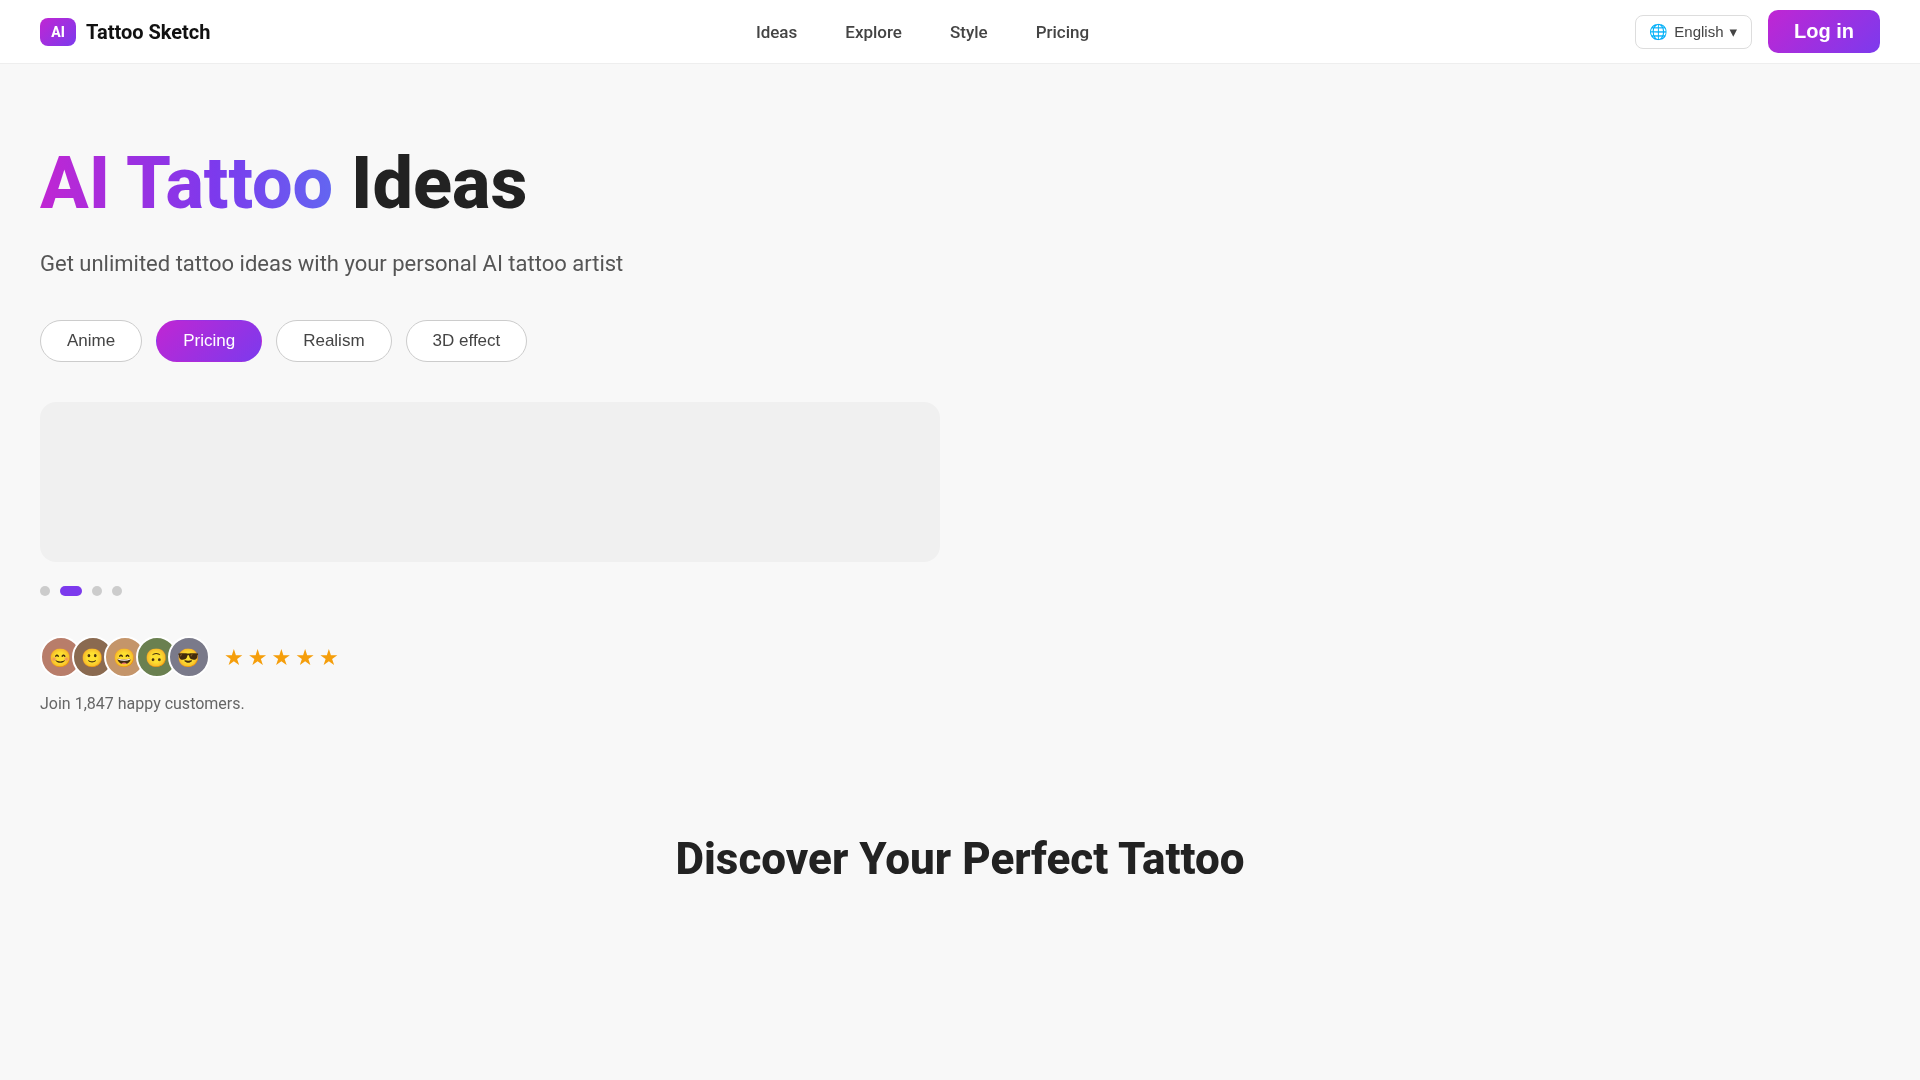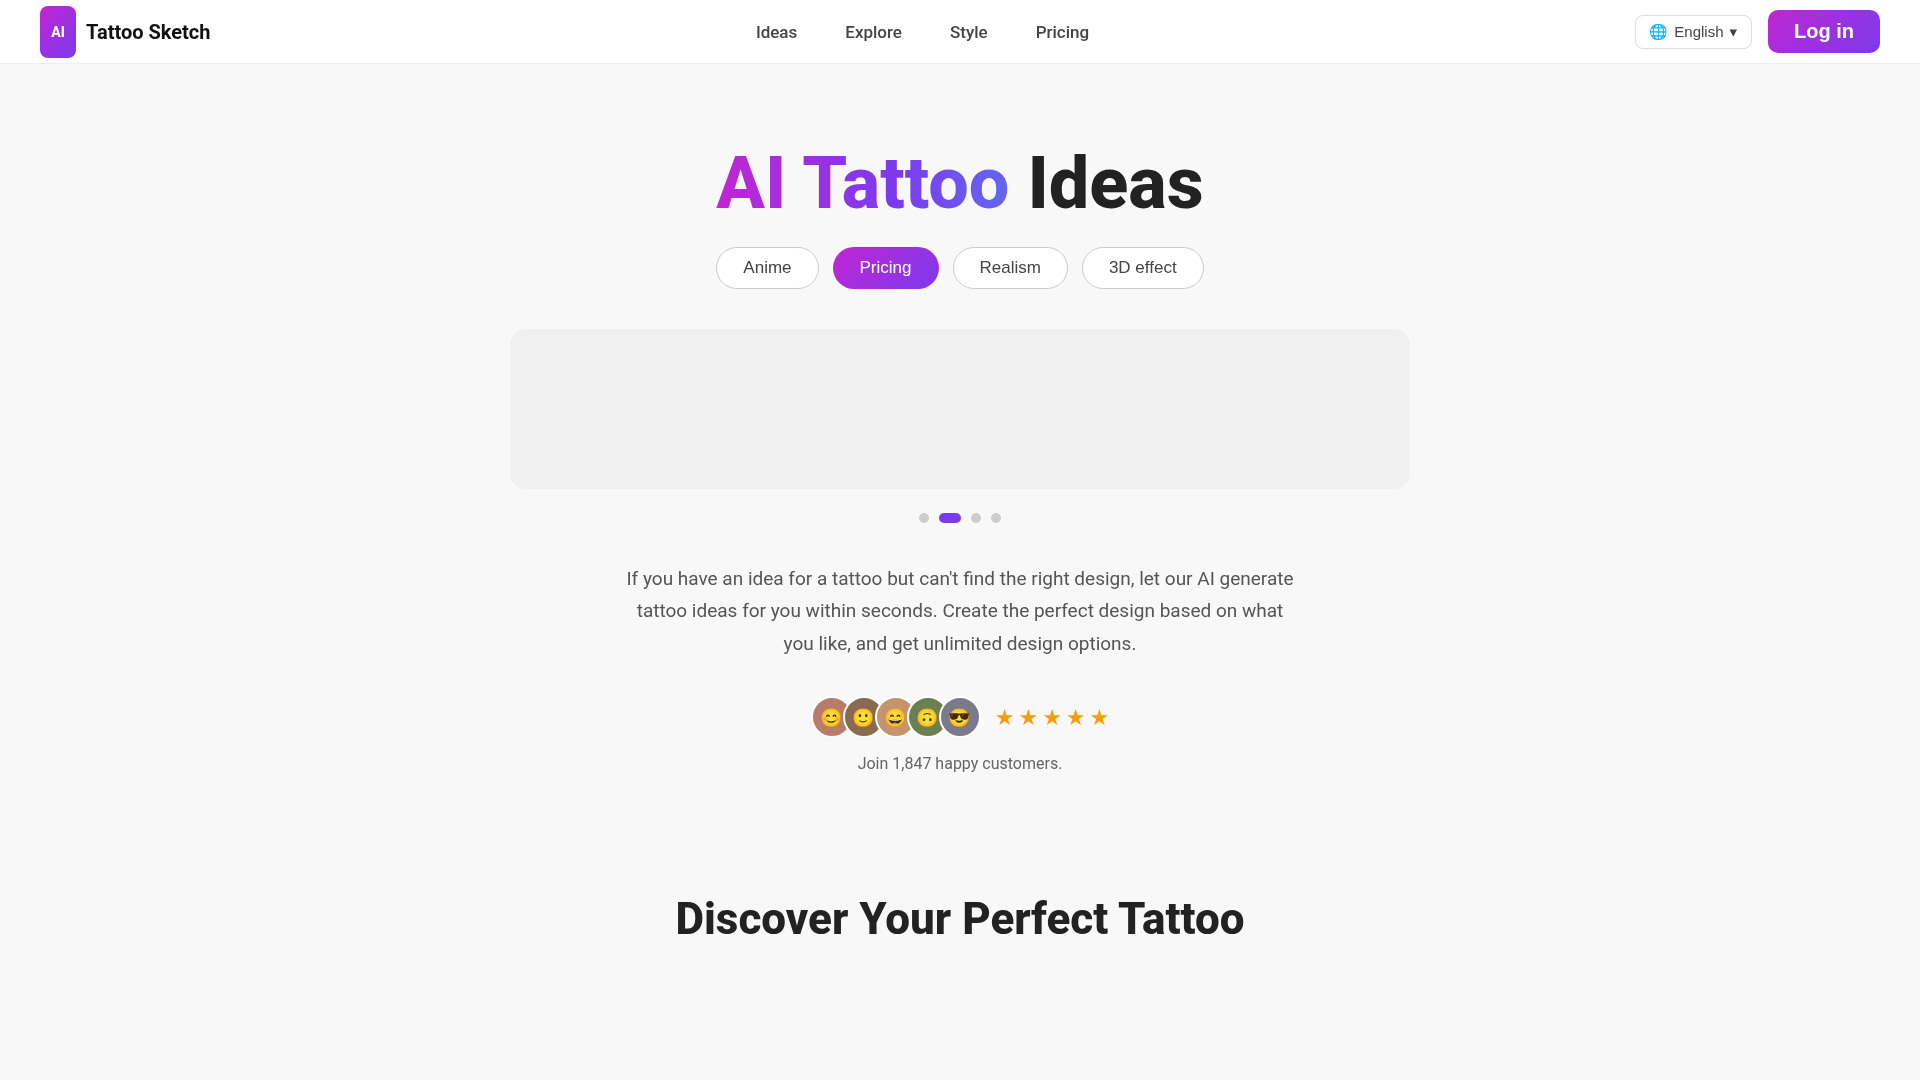--- a/index.html
+++ b/index.html
@@ -27,21 +27,21 @@
     }
     .nav-logo {
       display: flex;
       align-items: center;
       gap: 10px;
       text-decoration: none;
       color: #222;
     }
     .nav-logo-icon {
       width: 36px;
-      height: 52px;
+      height: 28px;
       background: linear-gradient(135deg, #c026d3, #7c3aed);
       border-radius: 8px;
       display: flex;
       align-items: center;
       justify-content: center;
       color: #fff;
       font-weight: 800;
       font-size: 14px;
     }
     .nav-logo-text {
@@ -85,21 +85,21 @@
       padding: 10px 26px;
       font-size: 20px;
       font-weight: 600;
       cursor: pointer;
     }
 
     
     .hero {
       display: flex;
       flex-direction: column;
-      align-items: center;
+      align-items: flex-start;
       padding: 80px 40px 40px;
       text-align: center;
     }
     .hero-title {
       font-size: 72px;
       font-weight: 800;
       line-height: 1.1;
       margin-bottom: 24px;
     }
     .hero-title-gradient {
@@ -263,38 +263,38 @@
       <span>▾</span>
     </button>
     <button class="login-btn">Log in</button>
   </div>
 </nav>
 
 <section class="hero">
   <h1 class="hero-title">
     <span class="hero-title-gradient">AI Tattoo</span><span> Ideas</span>
   </h1>
+  <p class="hero-subtitle">Get unlimited tattoo ideas with your personal AI tattoo artist</p>
 
   <div class="style-pills">
     <button class="pill">Anime</button>
     <button class="pill active">Pricing</button>
     <button class="pill">Realism</button>
     <button class="pill">3D effect</button>
   </div>
 
   <div class="carousel-area"></div>
 
   <div class="carousel-dots">
     <div class="dot"></div>
     <div class="dot active"></div>
     <div class="dot"></div>
     <div class="dot"></div>
   </div>
 
-  <p class="hero-desc">If you have an idea for a tattoo but can't find the right design, let our AI generate tattoo ideas for you within seconds. Create the perfect design based on what you like, and get unlimited design options.</p>
 
 
   <div class="social-proof">
     <div class="avatars">
       <div class="avatar" style="background:#b87d6a;">😊</div>
       <div class="avatar" style="background:#8a6a50;">🙂</div>
       <div class="avatar" style="background:#c4956a;">😄</div>
       <div class="avatar" style="background:#6a8050;">🙃</div>
       <div class="avatar" style="background:#7a7a8a;">😎</div>
     </div>

